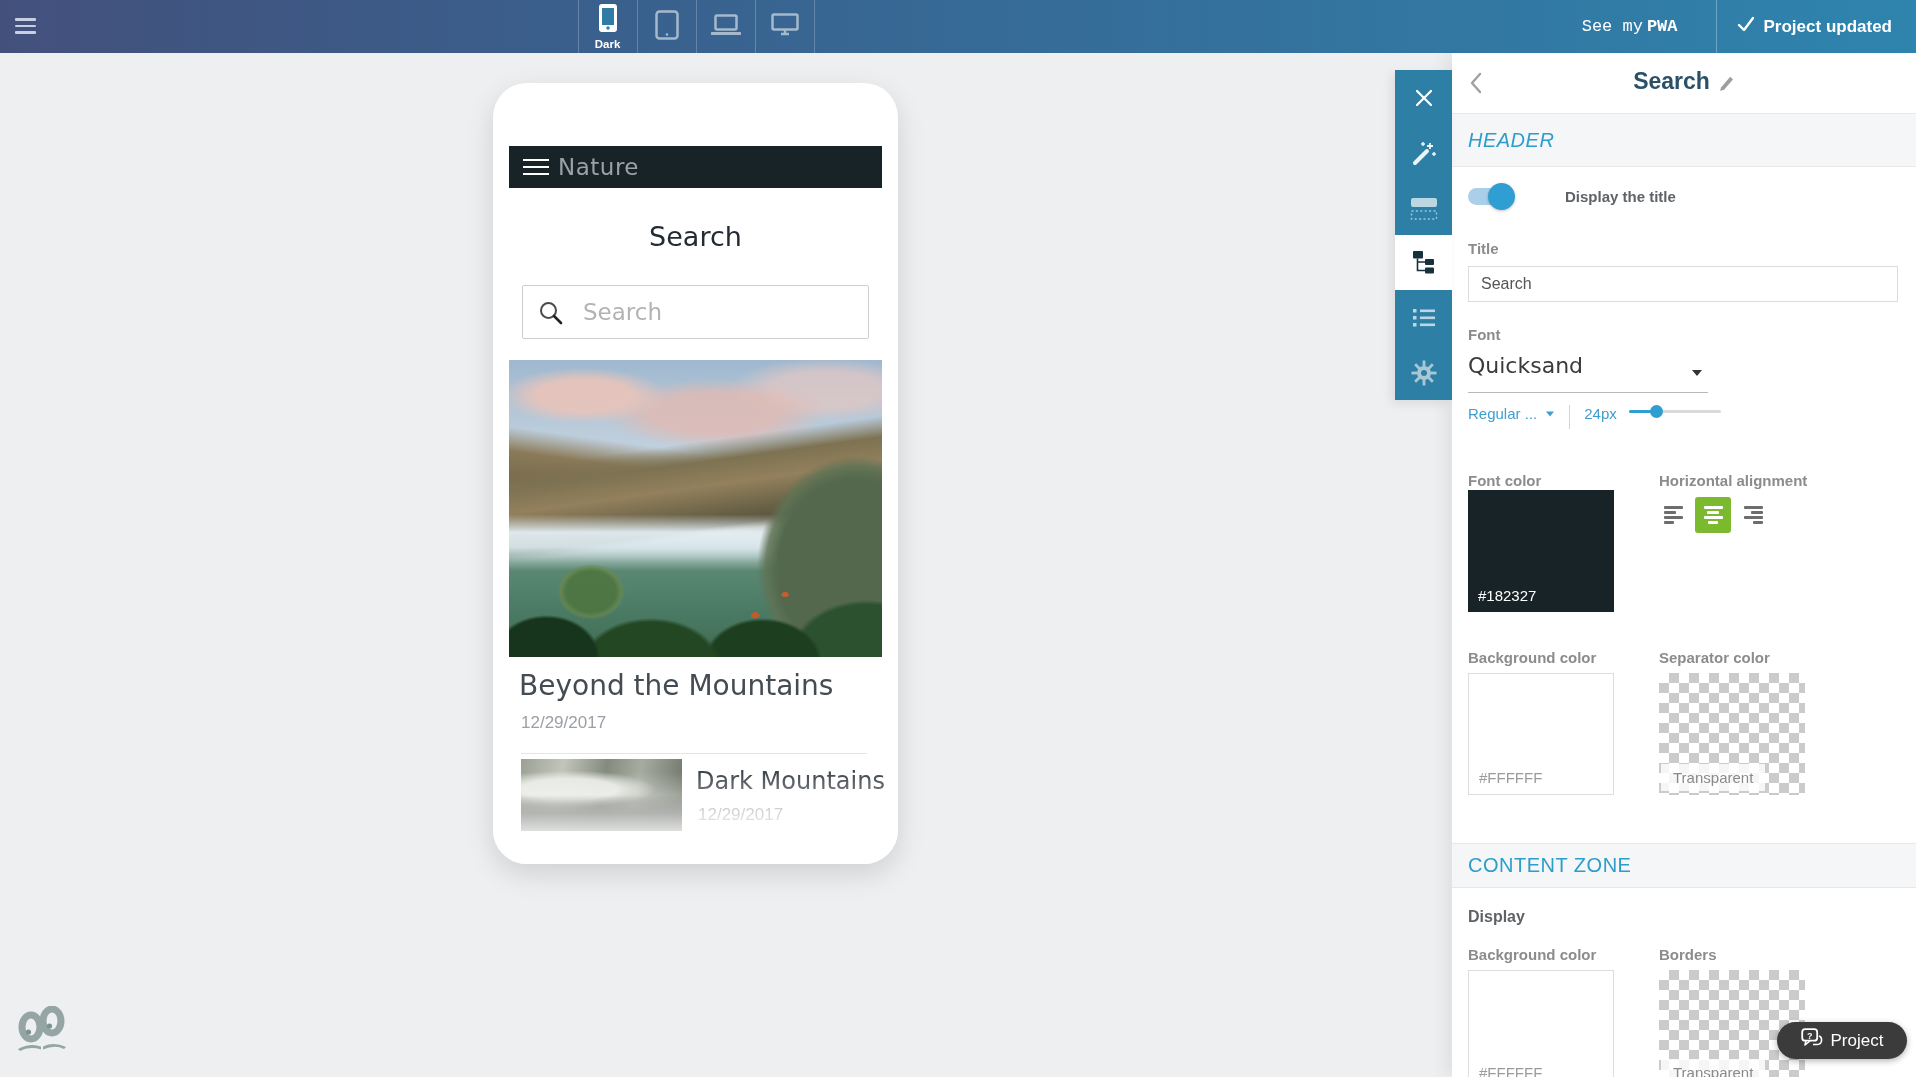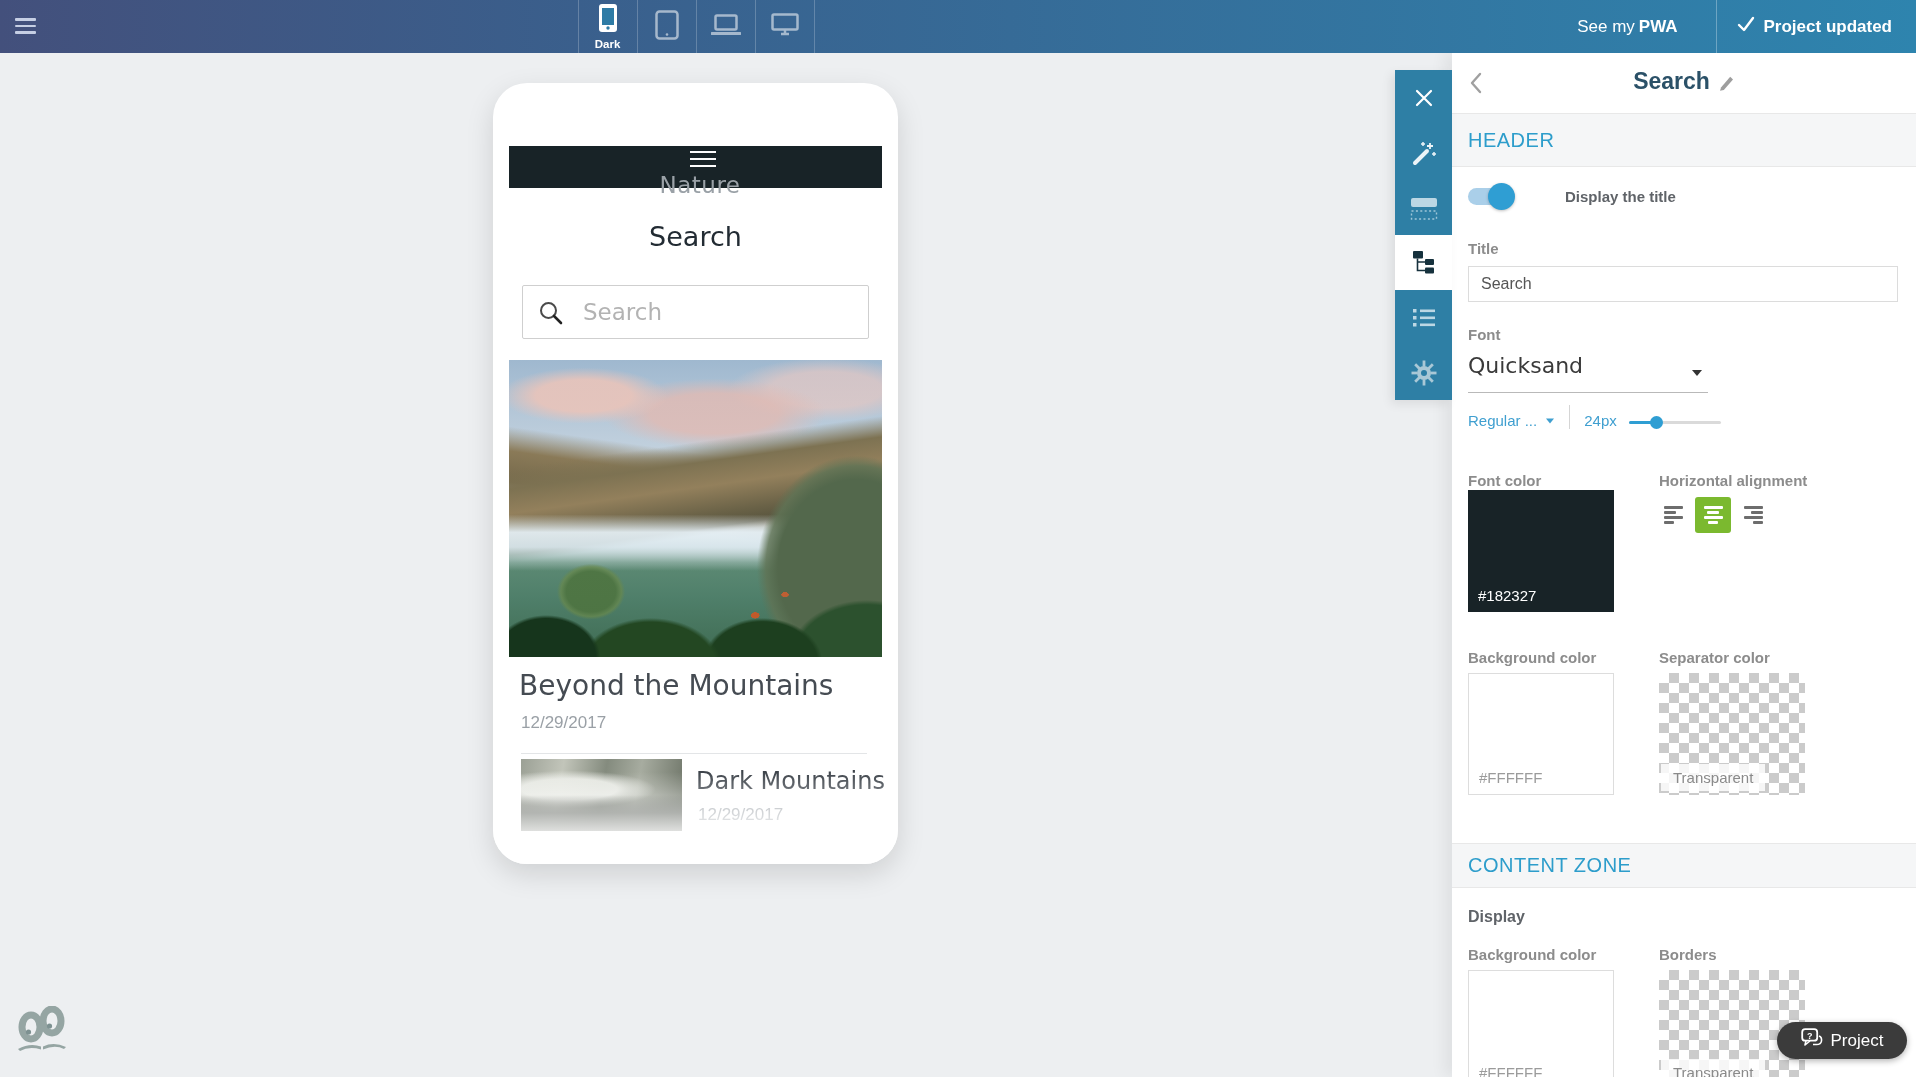--- a/index.html
+++ b/index.html
@@ -11,31 +11,31 @@
   .topbar { position:absolute; left:0; top:0; width:1916px; height:53px;
             background:linear-gradient(90deg,#43507c 0%,#3a5f8c 30%,#2e84ae 100%); z-index:40; }
   .hamburger { position:absolute; left:15px; top:18px; width:22px; height:17px; cursor:pointer; }
   .hamburger span { display:block; width:21px; height:2.5px; background:#c6cfe4; margin-bottom:4px; border-radius:1px; }
   .dev-sep { position:absolute; top:0; width:1px; height:53px; background:rgba(255,255,255,.22); }
   .dev-btn { position:absolute; top:0; width:59px; height:53px; display:flex; flex-direction:column;
              align-items:center; justify-content:center; cursor:pointer; }
   .dev-btn.inactive { opacity:.55; }
   .dev-btn .dev-label { color:#fff; font-size:11.5px; font-weight:bold; margin-top:2px; }
   .topbar-right { position:absolute; right:0; top:0; height:53px; display:flex; align-items:center; }
-  .see-pwa { color:#fff; font-size:17px; padding:12px 38px; height:53px; display:flex; align-items:center; cursor:pointer; }
+  .see-pwa { color:#fff; font-size:17px; padding:12px 38px; height:53px; display:flex; align-items:center; cursor:pointer;font-family:Liberation Mono, monospace; }
   .see-pwa b { font-weight:bold; margin-left:4px; }
   .tr-sep { width:1px; height:53px; background:rgba(255,255,255,.3); }
   .proj-upd { color:#fff; font-size:17px; font-weight:bold; padding:0 24px 0 20px; height:53px;
               display:flex; align-items:center; gap:9px; }
 
   
   .phone-card { position:absolute; left:493px; top:83px; width:405px; height:781px; background:#fff;
                 border-radius:34px; box-shadow:0 10px 28px rgba(0,0,0,.13); z-index:5; overflow:hidden; }
   .app-header { position:absolute; left:16px; top:63px; width:373px; height:42px; background:#182327;
-                display:flex; align-items:center;flex-direction:column; }
+                display:flex; align-items:center; }
   .app-burger { margin-left:14px; width:26px; cursor:pointer; }
   .app-burger span { display:block; width:26px; height:2.5px; background:#fdfdfd; margin:4.5px 0; }
   .app-title { color:#9aa1a7; font-size:23px; margin-left:9px; letter-spacing:.5px; font-family:"DejaVu Sans",sans-serif; }
   .page-title { position:absolute; left:0; top:138px; width:100%; text-align:center; font-size:27px;
                 color:#222b33; font-family:"DejaVu Sans",sans-serif; }
   .search-box { position:absolute; left:29px; top:202px; width:347px; height:54px; border:1px solid #cfcfcf;
                 border-radius:2px; background:#fff; }
   .search-box svg { position:absolute; left:15px; top:14px; }
   .search-box input { position:absolute; left:60px; top:0; width:280px; height:52px; border:0; outline:none;
                       font-size:23px; color:#555; font-family:"DejaVu Sans",sans-serif; }
@@ -89,38 +89,38 @@
   .panel { position:absolute; left:1452px; top:53px; width:464px; height:1024px; background:#fff;
            box-shadow:-8px 0 14px rgba(0,0,0,.06); z-index:20; }
   .panel-header { position:absolute; left:0; top:0; width:100%; height:60px; }
   .back-btn { position:absolute; left:14px; top:17px; cursor:pointer; }
   .panel-title-wrap { position:absolute; left:0; top:15px; width:100%; text-align:center; }
   .panel-title { font-size:23px; font-weight:bold; color:#2b5168; }
   .edit-icon { margin-left:8px; cursor:pointer; vertical-align:-2px; }
   .section-band { position:absolute; left:0; width:100%; background:#f5f6f7;
                   border-top:1px solid #e8e8e8; border-bottom:1px solid #e8e8e8;
                   display:flex; align-items:center; }
-  .band-header { top:60px; height:54px; }
+  .band-header { top:60px; height:54px;font-style:italic; }
   .band-content { top:790px; height:45px; }
   .section-band span { color:#2d9dcb; font-size:20px; letter-spacing:.5px; margin-left:16px; }
   .field-label { position:absolute; font-size:15px; font-weight:bold; color:#8c8c8c; }
   .toggle-row { position:absolute; left:16px; top:127px; display:flex; align-items:center; height:32px;gap:40px; }
   .toggle { position:relative; width:41px; height:17px; background:#aacfe9; border-radius:9px; cursor:pointer; }
   .toggle .knob { position:absolute; right:-6px; top:-5px; width:27px; height:27px; border-radius:50%;
                   background:#2f9ed3; box-shadow:0 1px 3px rgba(0,0,0,.25); }
   .toggle-label { margin-left:16px; font-size:15px; font-weight:bold; color:#5f6368; }
   .text-input { position:absolute; left:16px; top:213px; width:430px; height:36px; border:1px solid #dcdcdc;
                 padding-left:12px; font-size:16px; color:#555; outline:none; font-family:"Liberation Sans",sans-serif; }
   .font-select { position:absolute; left:16px; top:300px; width:240px; height:40px;
                  border-bottom:1px solid #b9b9b9; cursor:pointer; }
   .font-select .fam { font-size:22px; color:#3a3a3a; font-family:"DejaVu Sans",sans-serif; }
   .caret { display:inline-block; width:0; height:0; border-left:5px solid transparent;
            border-right:5px solid transparent; border-top:6px solid #333; }
   .font-select .caret { position:absolute; right:6px; top:17px; }
-  .font-subrow { position:absolute; left:16px; top:352px; height:24px; display:flex; align-items:flex-end; }
+  .font-subrow { position:absolute; left:16px; top:352px; height:24px; display:flex; align-items:flex-start; }
   .weight-dd { font-size:15px; color:#3f9fd0; cursor:pointer; display:flex; align-items:center; }
   .weight-dd .caret { border-top-color:#3f9fd0; margin-left:8px; transform:scale(.8); }
   .subrow-sep { width:1px; height:24px; background:#d5d5d5; margin:0 14px; }
   .size-label { font-size:15px; color:#3f9fd0; margin-right:12px; }
   .slider { position:relative; width:92px; height:13px; cursor:pointer; }
   .slider .track { position:absolute; left:0; top:5px; width:92px; height:3px; background:#dadada; border-radius:2px; }
   .slider .fill { position:absolute; left:0; top:5px; width:27px; height:3px; background:#2f9ed3; border-radius:2px; }
   .slider .thumb { position:absolute; left:21px; top:0; width:13px; height:13px; border-radius:50%; background:#2f9ed3; }
   .swatch { position:absolute; width:146px; height:122px; cursor:pointer; }
   .swatch .hex { position:absolute; left:10px; bottom:8px; font-size:15px; }

